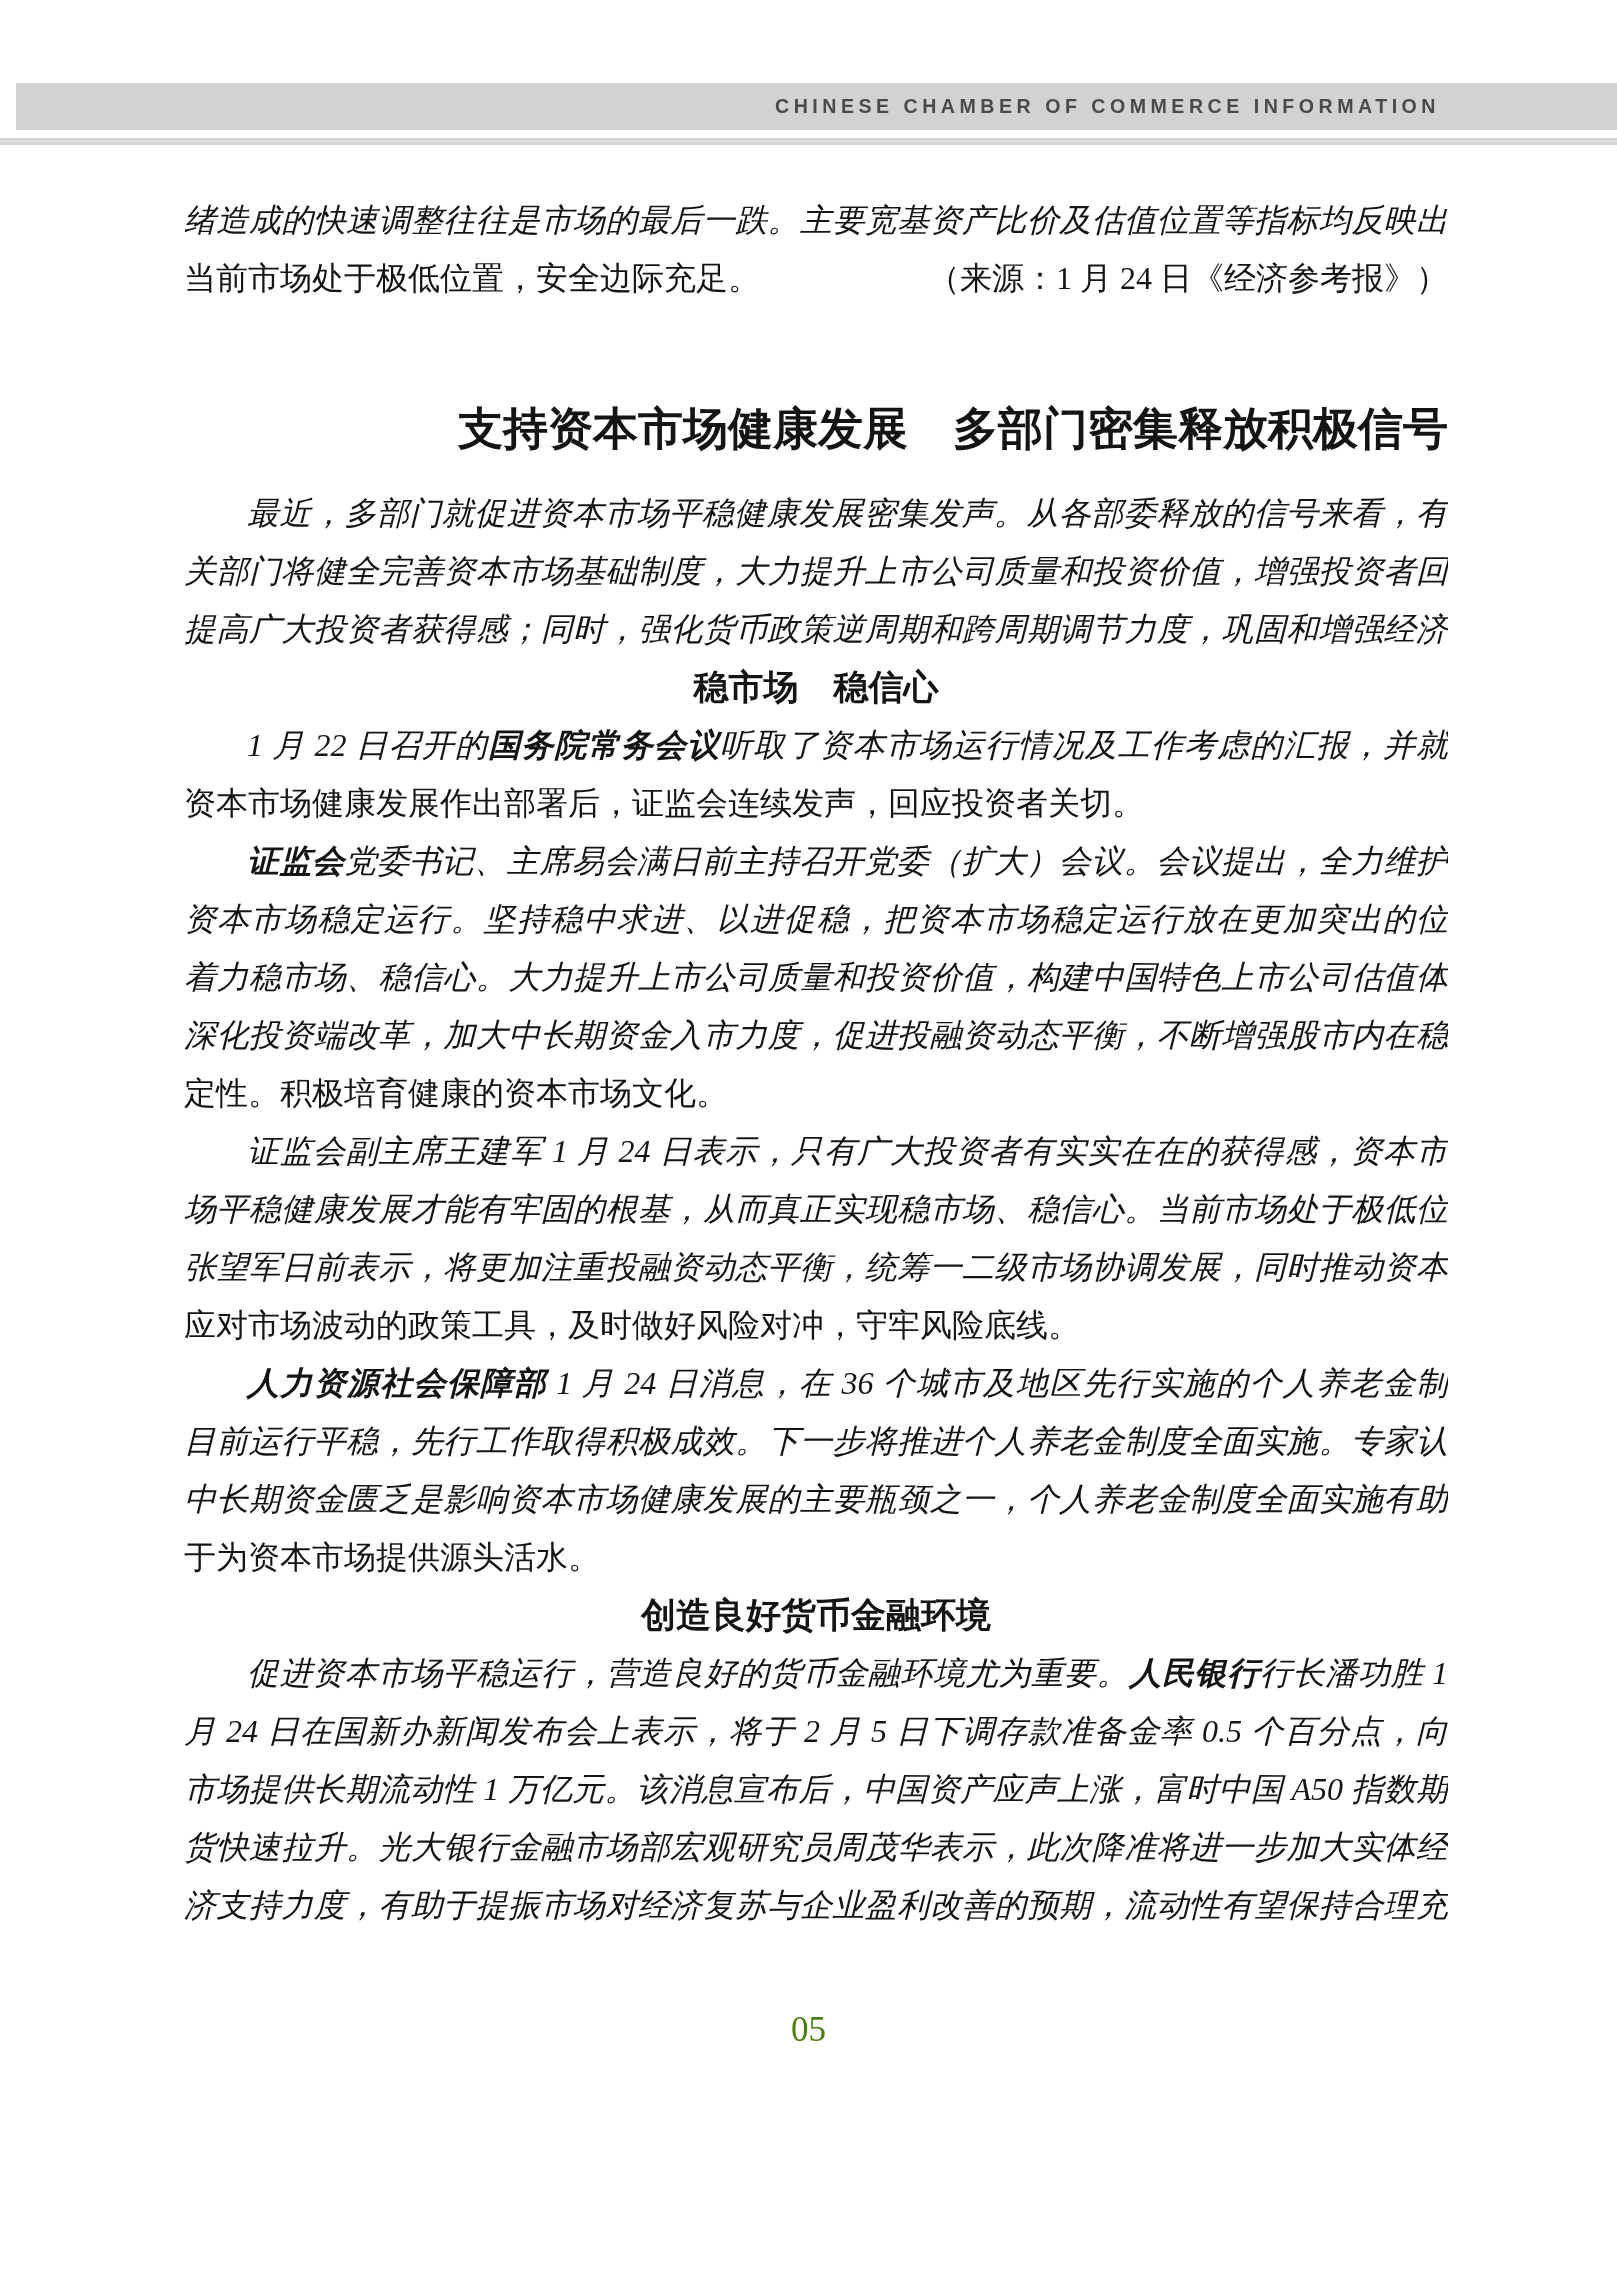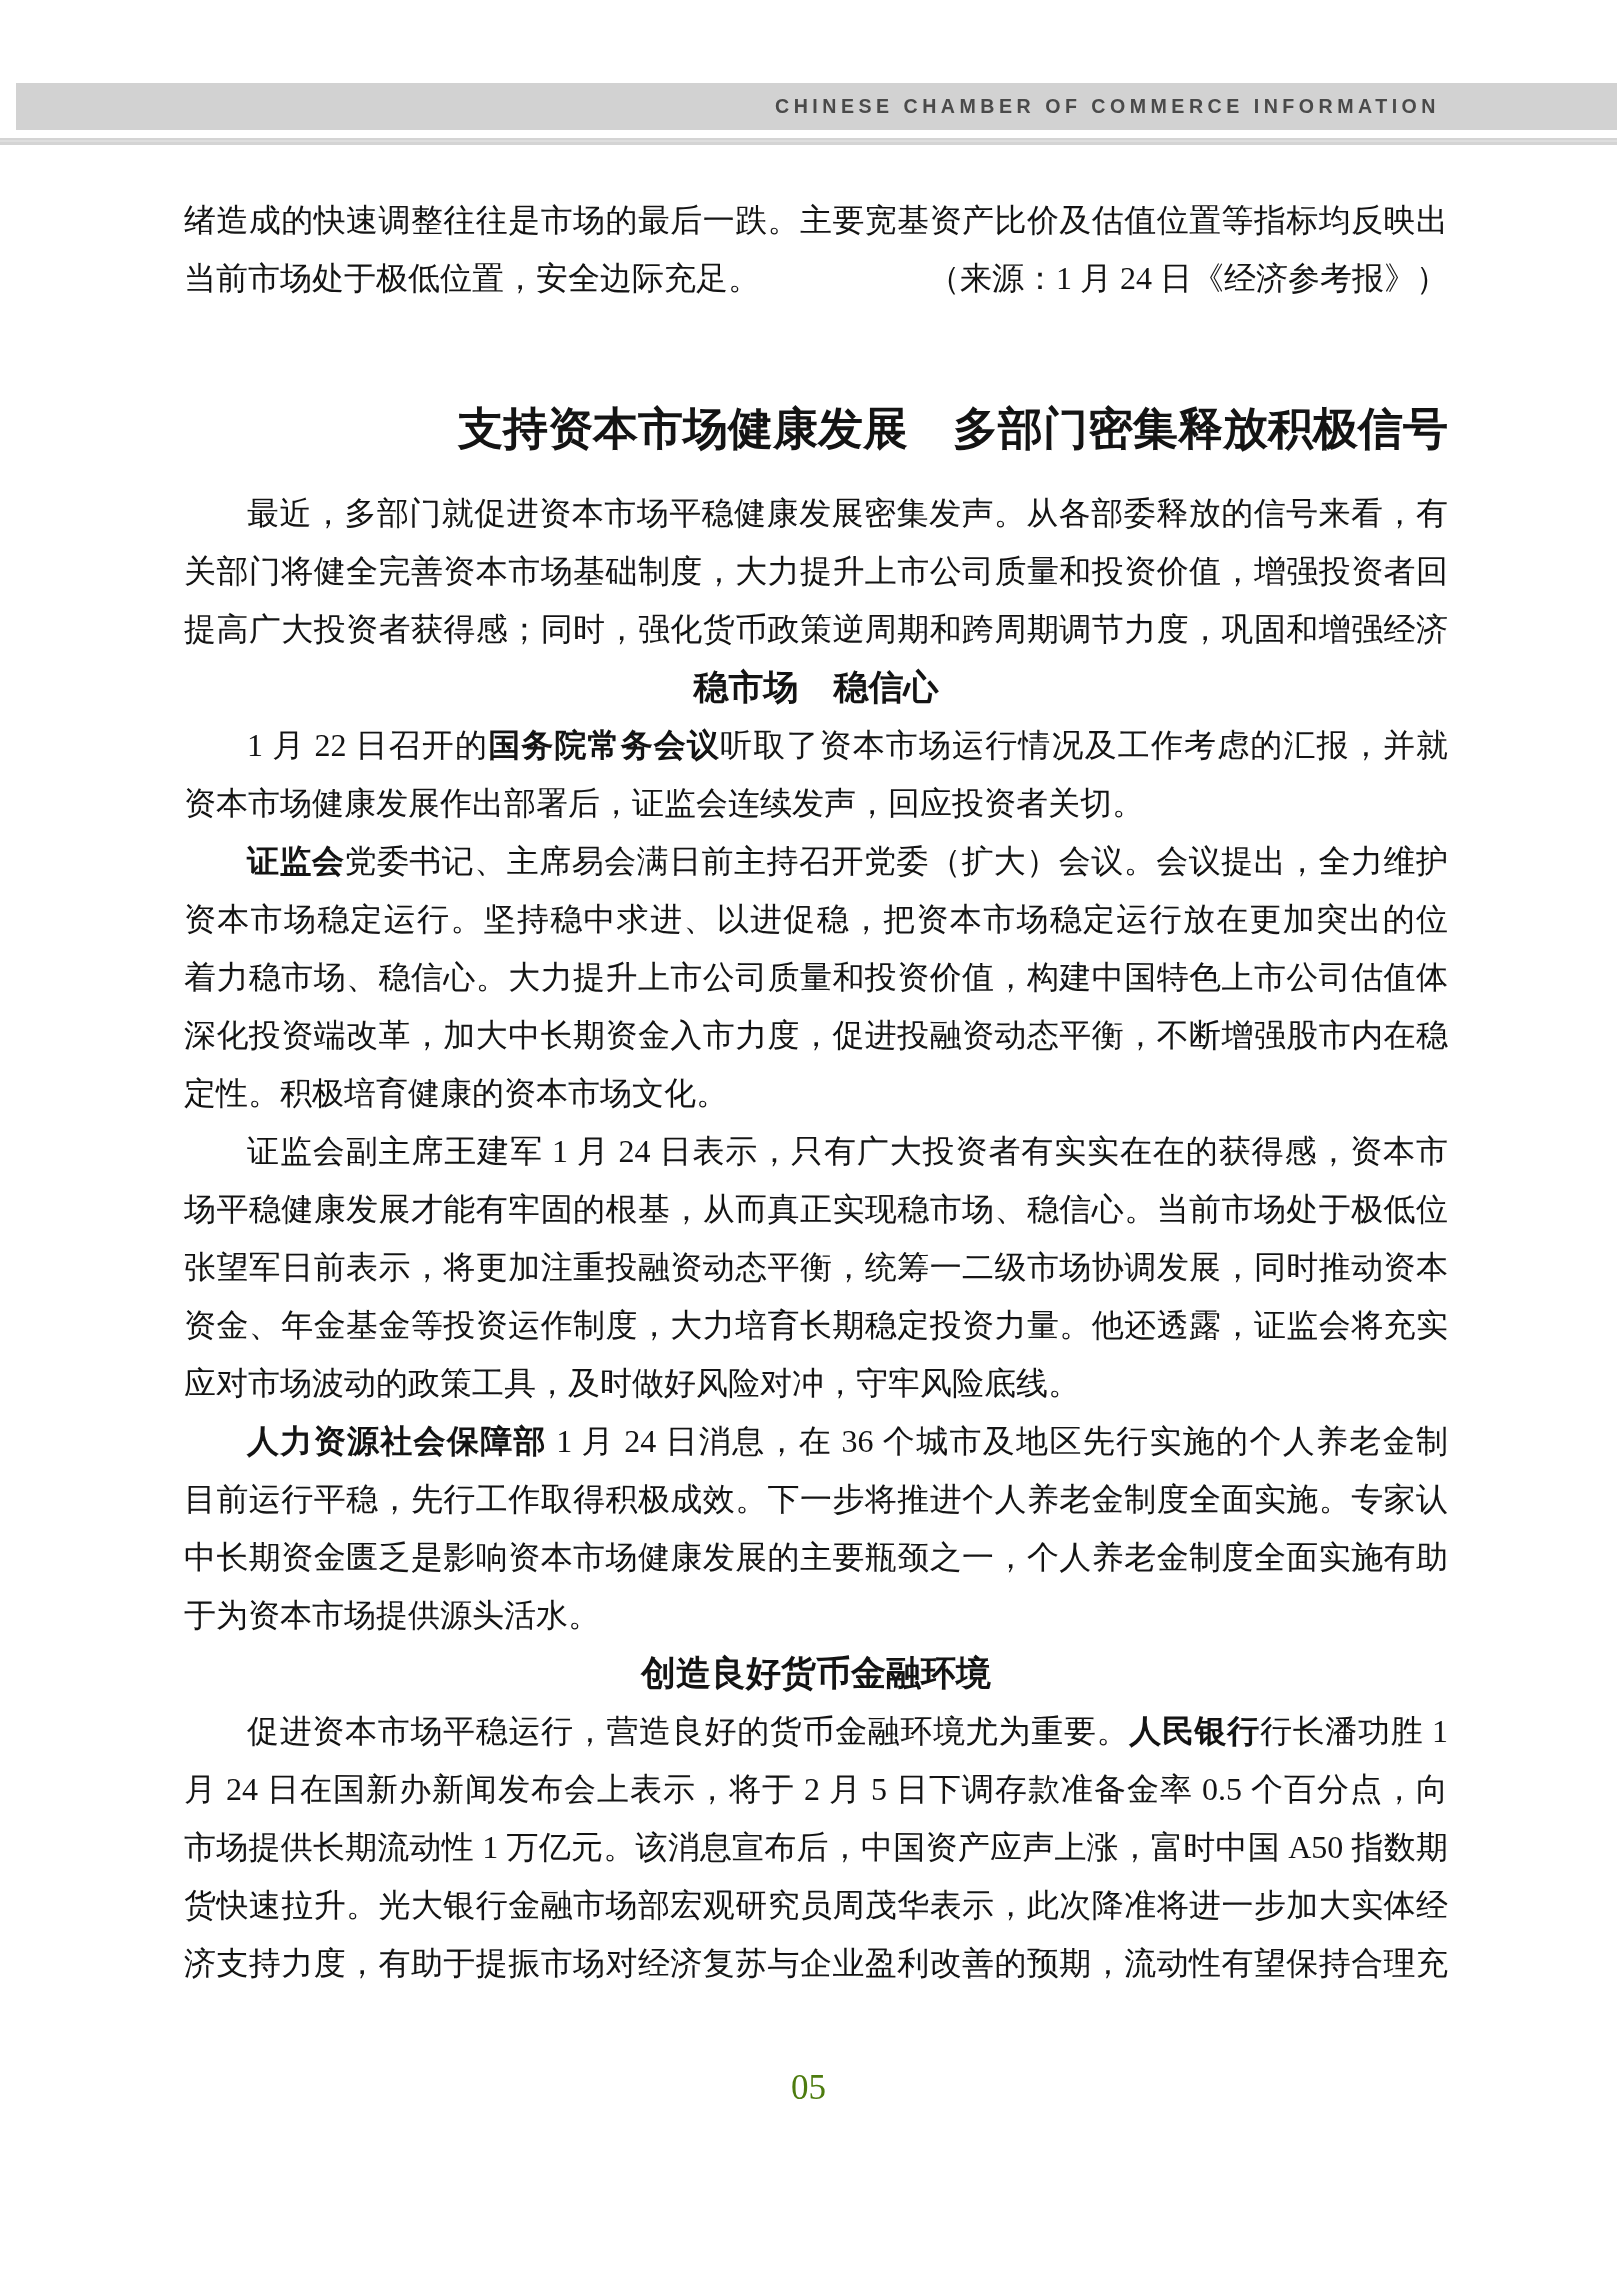--- a/index.html
+++ b/index.html
@@ -40,20 +40,21 @@
     font-size: 32px;
     line-height: 58px;
     height: 58px;
     overflow: hidden;
   }
   .line.fill {
     text-align: justify;
     text-align-last: justify;
     text-justify: inter-character;
     word-break: break-all;
+    font-style: italic;
   }
   .line.indent { text-indent: 63px; }
   .line.split {
     display: flex;
     justify-content: space-between;
     text-align: left;
   }
   .doc-title {
     font-family: "Liberation Sans", sans-serif;
     font-weight: bold;
@@ -111,21 +112,20 @@
       <div class="line fill indent"><span>1 月 22 日召开的</span><span class="bold-run">国务院常务会议</span><span>听取了资本市场运行情况及工作考虑的汇报，并就</span></div>
       <div class="line"><span>资本市场健康发展作出部署后，证监会连续发声，回应投资者关切。</span></div>
       <div class="line fill indent"><span class="bold-run">证监会</span><span>党委书记、主席易会满日前主持召开党委（扩大）会议。会议提出，全力维护</span></div>
       <div class="line fill"><span>资本市场稳定运行。坚持稳中求进、以进促稳，把资本市场稳定运行放在更加突出的位置，</span></div>
       <div class="line fill"><span>着力稳市场、稳信心。大力提升上市公司质量和投资价值，构建中国特色上市公司估值体系。</span></div>
       <div class="line fill"><span>深化投资端改革，加大中长期资金入市力度，促进投融资动态平衡，不断增强股市内在稳</span></div>
       <div class="line"><span>定性。积极培育健康的资本市场文化。</span></div>
       <div class="line fill indent"><span>证监会副主席王建军 1 月 24 日表示，只有广大投资者有实实在在的获得感，资本市</span></div>
       <div class="line fill"><span>场平稳健康发展才能有牢固的根基，从而真正实现稳市场、稳信心。当前市场处于极低位置</span></div>
       <div class="line fill"><span>张望军日前表示，将更加注重投融资动态平衡，统筹一二级市场协调发展，同时推动资本</span></div>
-      <div class="line fill"><span>资金、年金基金等投资运作制度，大力培育长期稳定投资力量。他还透露，证监会将充实</span></div>
       <div class="line"><span>应对市场波动的政策工具，及时做好风险对冲，守牢风险底线。</span></div>
       <div class="line fill indent"><span class="bold-run">人力资源社会保障部</span><span> 1 月 24 日消息，在 36 个城市及地区先行实施的个人养老金制度，</span></div>
       <div class="line fill"><span>目前运行平稳，先行工作取得积极成效。下一步将推进个人养老金制度全面实施。专家认为，</span></div>
       <div class="line fill"><span>中长期资金匮乏是影响资本市场健康发展的主要瓶颈之一，个人养老金制度全面实施有助</span></div>
       <div class="line"><span>于为资本市场提供源头活水。</span></div>
       <div class="sub-heading">创造良好货币金融环境</div>
       <div class="line fill indent"><span>促进资本市场平稳运行，营造良好的货币金融环境尤为重要。</span><span class="bold-run">人民银行</span><span>行长潘功胜 1</span></div>
       <div class="line fill"><span>月 24 日在国新办新闻发布会上表示，将于 2 月 5 日下调存款准备金率 0.5 个百分点，向</span></div>
       <div class="line fill"><span>市场提供长期流动性 1 万亿元。该消息宣布后，中国资产应声上涨，富时中国 A50 指数期</span></div>
       <div class="line fill"><span>货快速拉升。光大银行金融市场部宏观研究员周茂华表示，此次降准将进一步加大实体经</span></div>

